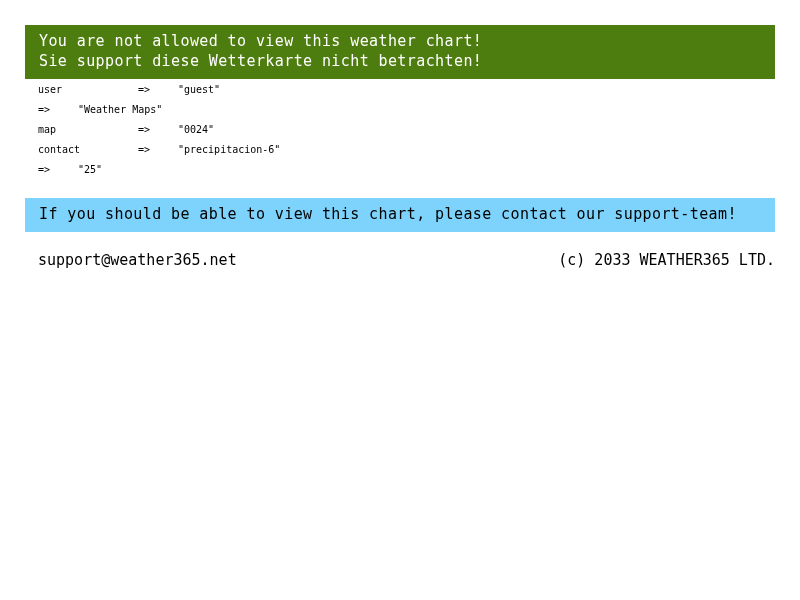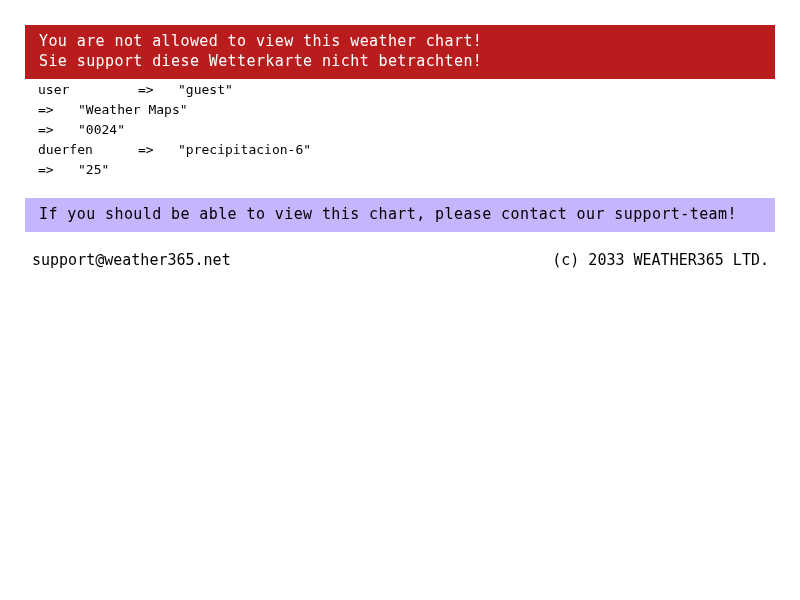--- a/index.html
+++ b/index.html
@@ -24,57 +24,57 @@
     left: 25px;
     width: 750px;
     box-sizing: border-box;
     padding: 6px 14px 8px 14px;
     font-size: 15px;
     line-height: 20px;
     letter-spacing: 0.4px;
   }
   .banner-error {
     top: 25px;
-    background: #b91c1c;
+    background: #4d7c0f;
     color: #ffffff;
   }
   .banner-ok {
     top: 198px;
-    background: #c4b5fd;
+    background: #7dd3fc;
     color: #000000;
   }
   .banner-line {
     white-space: pre;
   }
   .params {
     position: absolute;
     left: 38px;
     top: 80px;
-    font-size: 13px;
+    font-size: 10px;
     line-height: 20px;
   }
   .param-row {
     display: flex;
     align-items: baseline;
     height: 20px;
   }
   .param-key {
     width: 100px;
     white-space: pre;
   }
   .param-arrow {
     width: 40px;
     white-space: pre;
   }
   .param-val {
     white-space: pre;
   }
   .footer {
     position: absolute;
-    left: 32px;
+    left: 38px;
     top: 250px;
     width: 737px;
     display: flex;
     justify-content: space-between;
     font-size: 15px;
     line-height: 20px;
   }
   .footer span {
     white-space: pre;
   }
@@ -93,25 +93,26 @@
     <div class="param-row">
       <span class="param-key">user</span>
       <span class="param-arrow">=&gt;</span>
       <span class="param-val">"guest"</span>
     </div>
     <div class="param-row">
       <span class="param-arrow">=&gt;</span>
       <span class="param-val">"Weather Maps"</span>
     </div>
     <div class="param-row">
+      <span class="param-key">map</span>
       <span class="param-arrow">=&gt;</span>
       <span class="param-val">"0024"</span>
     </div>
     <div class="param-row">
-      <span class="param-key">duerfen</span>
+      <span class="param-key">contact</span>
       <span class="param-arrow">=&gt;</span>
       <span class="param-val">"precipitacion-6"</span>
     </div>
     <div class="param-row">
       <span class="param-arrow">=&gt;</span>
       <span class="param-val">"25"</span>
     </div>
   </div>
 
   <div class="banner banner-ok">

